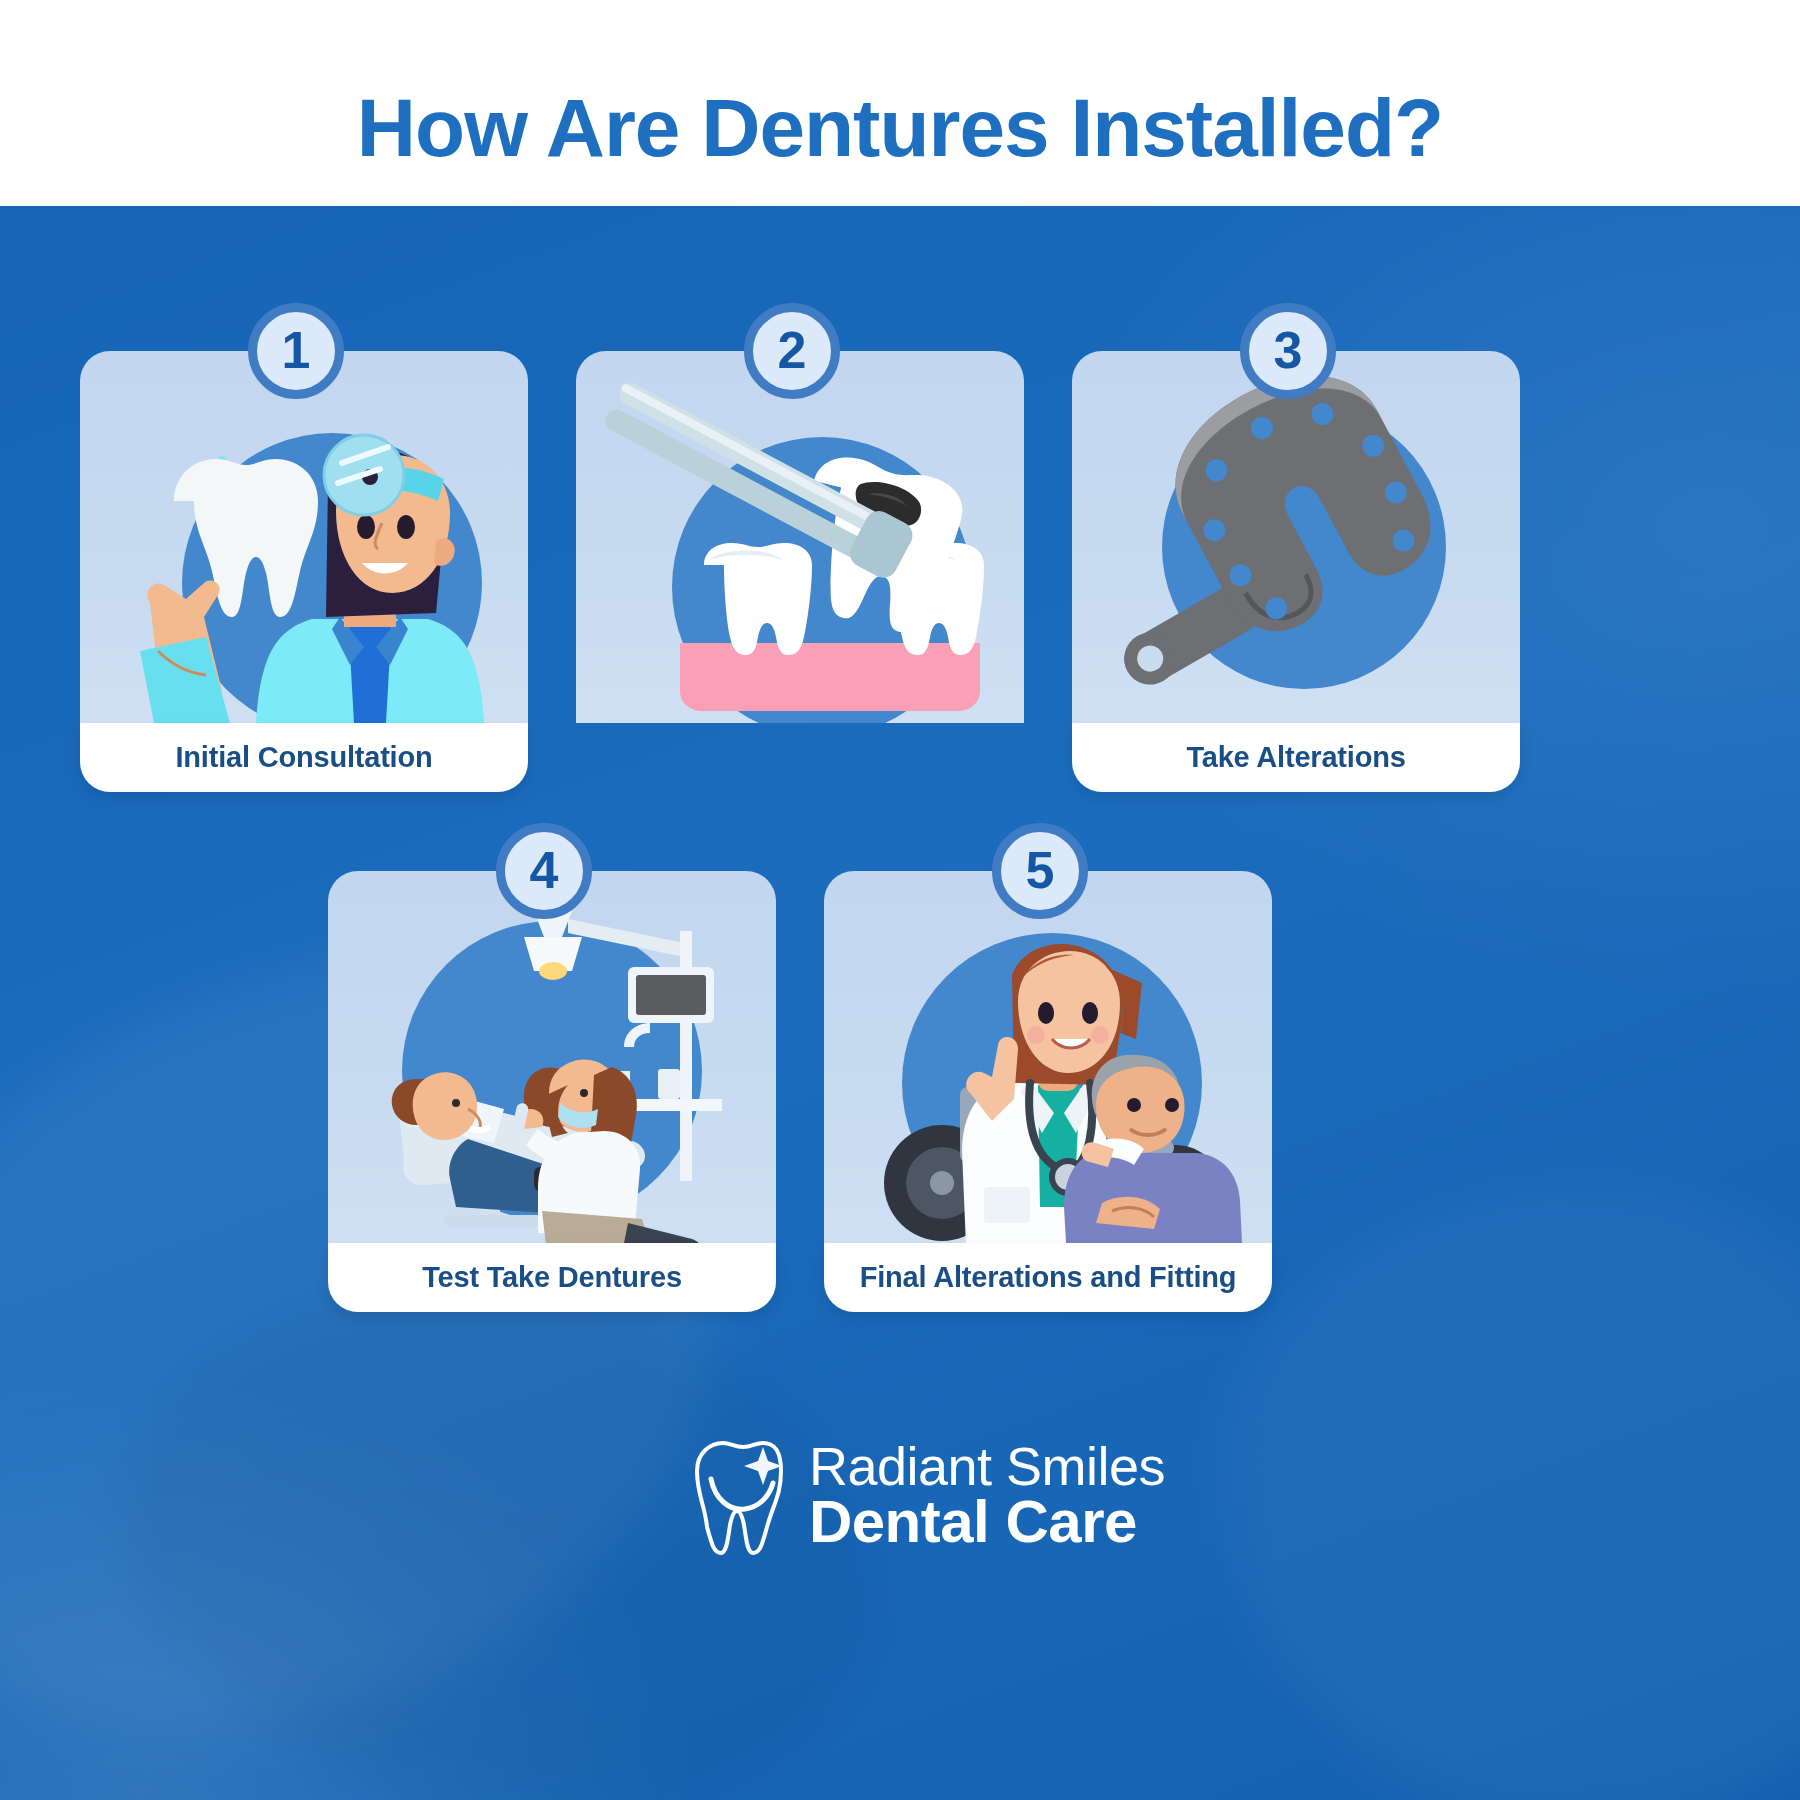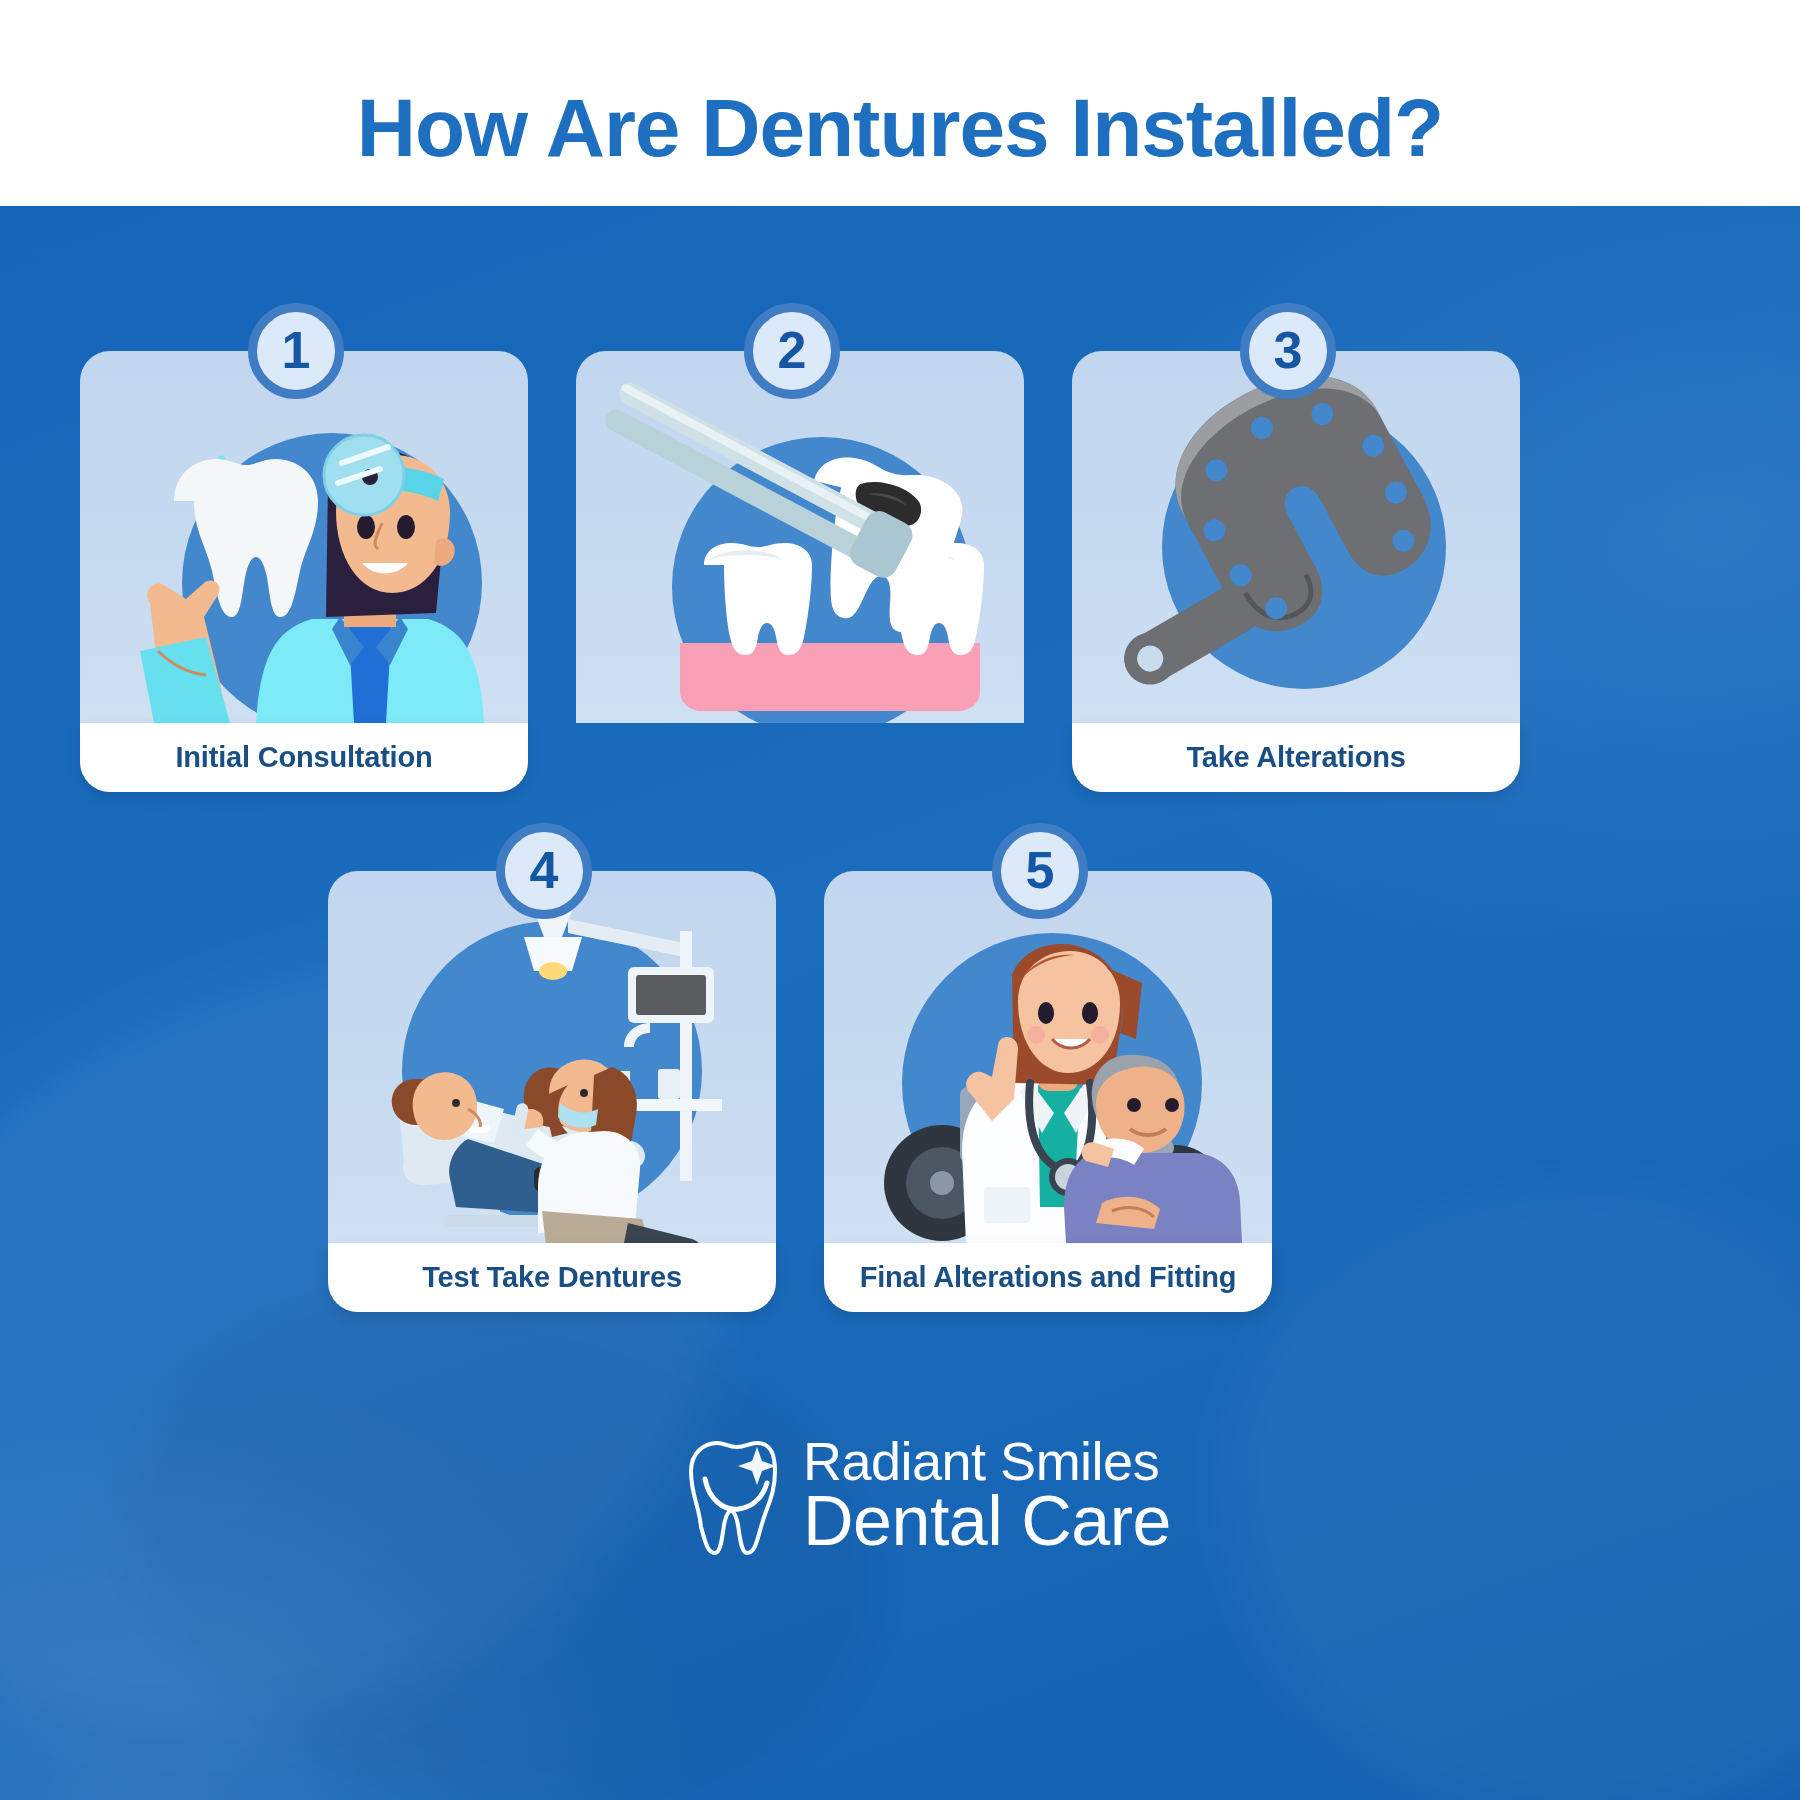--- a/index.html
+++ b/index.html
@@ -94,21 +94,21 @@
   #card5 .badge { left: 168px; top: -48px; }
 
   
   .footer {
     position: absolute; left: 0; top: 1180px; width: 1800px; height: 220px;
     display: flex; align-items: center; justify-content: center; gap: 22px; padding-left: 44px;
   }
   .logo-mark { width: 108px; height: 118px; flex: 0 0 auto; }
   .logo-text { display: flex; flex-direction: column; line-height: 0.96; }
   .logo-text .l1 { font-size: 54px; font-weight: 400; color: #ffffff; letter-spacing: -0.5px; }
-  .logo-text .l2 { font-size: 70px; font-weight: 400; color: #ffffff; letter-spacing: -0.5px; }
+  .logo-text .l2 { font-size: 60px; font-weight: 700; color: #ffffff; letter-spacing: -0.5px; }
 
   svg { display: block; }
 </style>
 </head>
 <body>
 
 <div class="header">
   <div class="header-title">How Are Dentures Installed?</div>
 </div>
 

